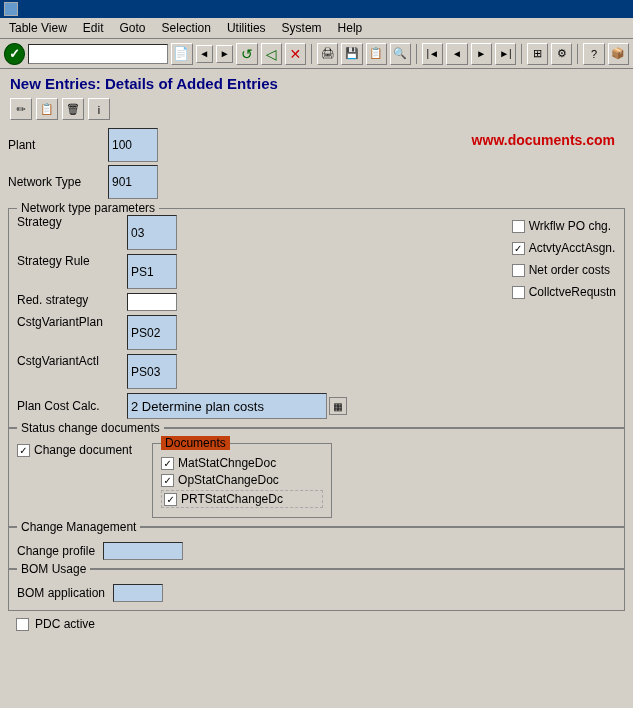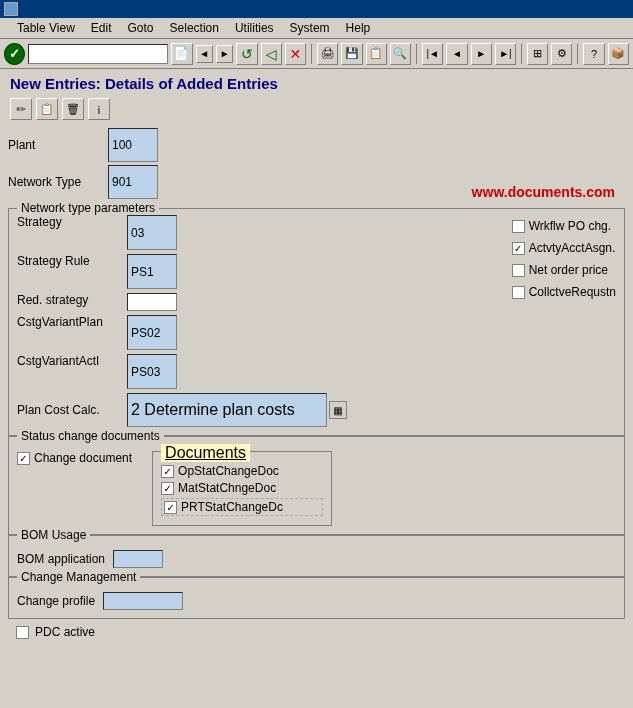--- a/index.html
+++ b/index.html
@@ -27,21 +27,21 @@
       background: #6699cc;
       border: 1px solid #aaa;
     }
 
     
     .menu-bar {
       background: #d4d0c8;
       border-bottom: 1px solid #808080;
       display: flex;
       align-items: center;
-      padding: 2px 15px;
+      padding: 2px 7px;
       gap: 12px;
     }
     .menu-item {
       font-size: 12px;
       color: #000;
       cursor: pointer;
       padding: 1px 2px;
     }
 
     
@@ -195,24 +195,24 @@
       border: 1px inset #808080;
       height: 35px;
       min-width: 50px;
       padding: 0 3px;
       font-size: 12px;
       display: flex; align-items: center;
     }
     .param-input-long {
       background: #bcd2e8;
       border: 1px inset #808080;
-      height: 34px;
+      height: 26px;
       min-width: 200px;
       padding: 0 3px;
-      font-size: 16px;
+      font-size: 13px;
       display: flex; align-items: center;
     }
     .param-input-empty {
       background: #fff;
       border: 1px inset #808080;
       height: 18px;
       min-width: 50px;
     }
 
     
@@ -255,24 +255,23 @@
     .docs-group {
       border: 1px solid #808080;
       padding: 6px 8px;
       min-width: 180px;
       position: relative;
     }
     .docs-group-title {
       position: absolute;
       top: -8px;
       left: 8px;
-      background: #fef9c3;
+      background: #c2410c;
       padding: 0 4px;
-      font-size: 16px;
-      text-decoration: underline;
+      font-size: 12px;
     }
 
     
     .bom-row {
       display: flex;
       align-items: center;
       gap: 8px;
       margin-top: 8px;
     }
     .bom-input {
@@ -369,21 +368,21 @@
 
 <div class="action-icons">
   <div class="action-icon-btn">✏</div>
   <div class="action-icon-btn">📋</div>
   <div class="action-icon-btn">🗑</div>
   <div class="action-icon-btn">ℹ</div>
 </div>
 
 <div class="main-content">
 
-  <div style="display:flex; align-items:flex-end; justify-content:space-between;">
+  <div style="display:flex; align-items:flex-start; justify-content:space-between;">
     <div>
       <div class="field-row">
         <div class="field-label">Plant</div>
         <div class="field-value">100</div>
       </div>
       <div class="field-row">
         <div class="field-label">Network Type</div>
         <div class="field-value">901</div>
       </div>
     </div>
@@ -426,21 +425,21 @@
         <div class="cb-row">
           <div class="cb-box"></div>
           <span>Wrkflw PO chg.</span>
         </div>
         <div class="cb-row">
           <div class="cb-box checked"></div>
           <span>ActvtyAcctAsgn.</span>
         </div>
         <div class="cb-row">
           <div class="cb-box"></div>
-          <span>Net order price</span>
+          <span>Net order costs</span>
         </div>
         <div class="cb-row">
           <div class="cb-box"></div>
           <span>CollctveRequstn</span>
         </div>
       </div>
     </div>
   </div>
 
   <div class="group-box">
@@ -450,49 +449,49 @@
         <div class="cb-row">
           <div class="cb-box checked"></div>
           <span>Change document</span>
         </div>
       </div>
       <div class="docs-group">
         <div class="docs-group-title">Documents</div>
         <div style="margin-top:6px;">
           <div class="cb-row">
             <div class="cb-box checked"></div>
-            <span>OpStatChangeDoc</span>
+            <span>MatStatChngeDoc</span>
           </div>
           <div class="cb-row">
             <div class="cb-box checked"></div>
-            <span>MatStatChngeDoc</span>
+            <span>OpStatChangeDoc</span>
           </div>
           <div class="cb-row" style="border: 1px dashed #aaa; padding: 1px 2px;">
             <div class="cb-box checked"></div>
             <span>PRTStatChangeDc</span>
           </div>
         </div>
       </div>
+    </div>
+  </div>
+
+  <div class="group-box">
+    <div class="group-title">Change Management</div>
+    <div class="change-row">
+      <span>Change profile</span>
+      <div class="change-input"></div>
     </div>
   </div>
 
   <div class="group-box">
     <div class="group-title">BOM Usage</div>
     <div class="bom-row">
       <span>BOM application</span>
       <div class="bom-input"></div>
     </div>
   </div>
 
-  <div class="group-box">
-    <div class="group-title">Change Management</div>
-    <div class="change-row">
-      <span>Change profile</span>
-      <div class="change-input"></div>
-    </div>
-  </div>
-
   <div class="pdc-row">
     <div class="cb-box"></div>
     <span>PDC active</span>
   </div>
 
 </div>
 
 </body></html>

